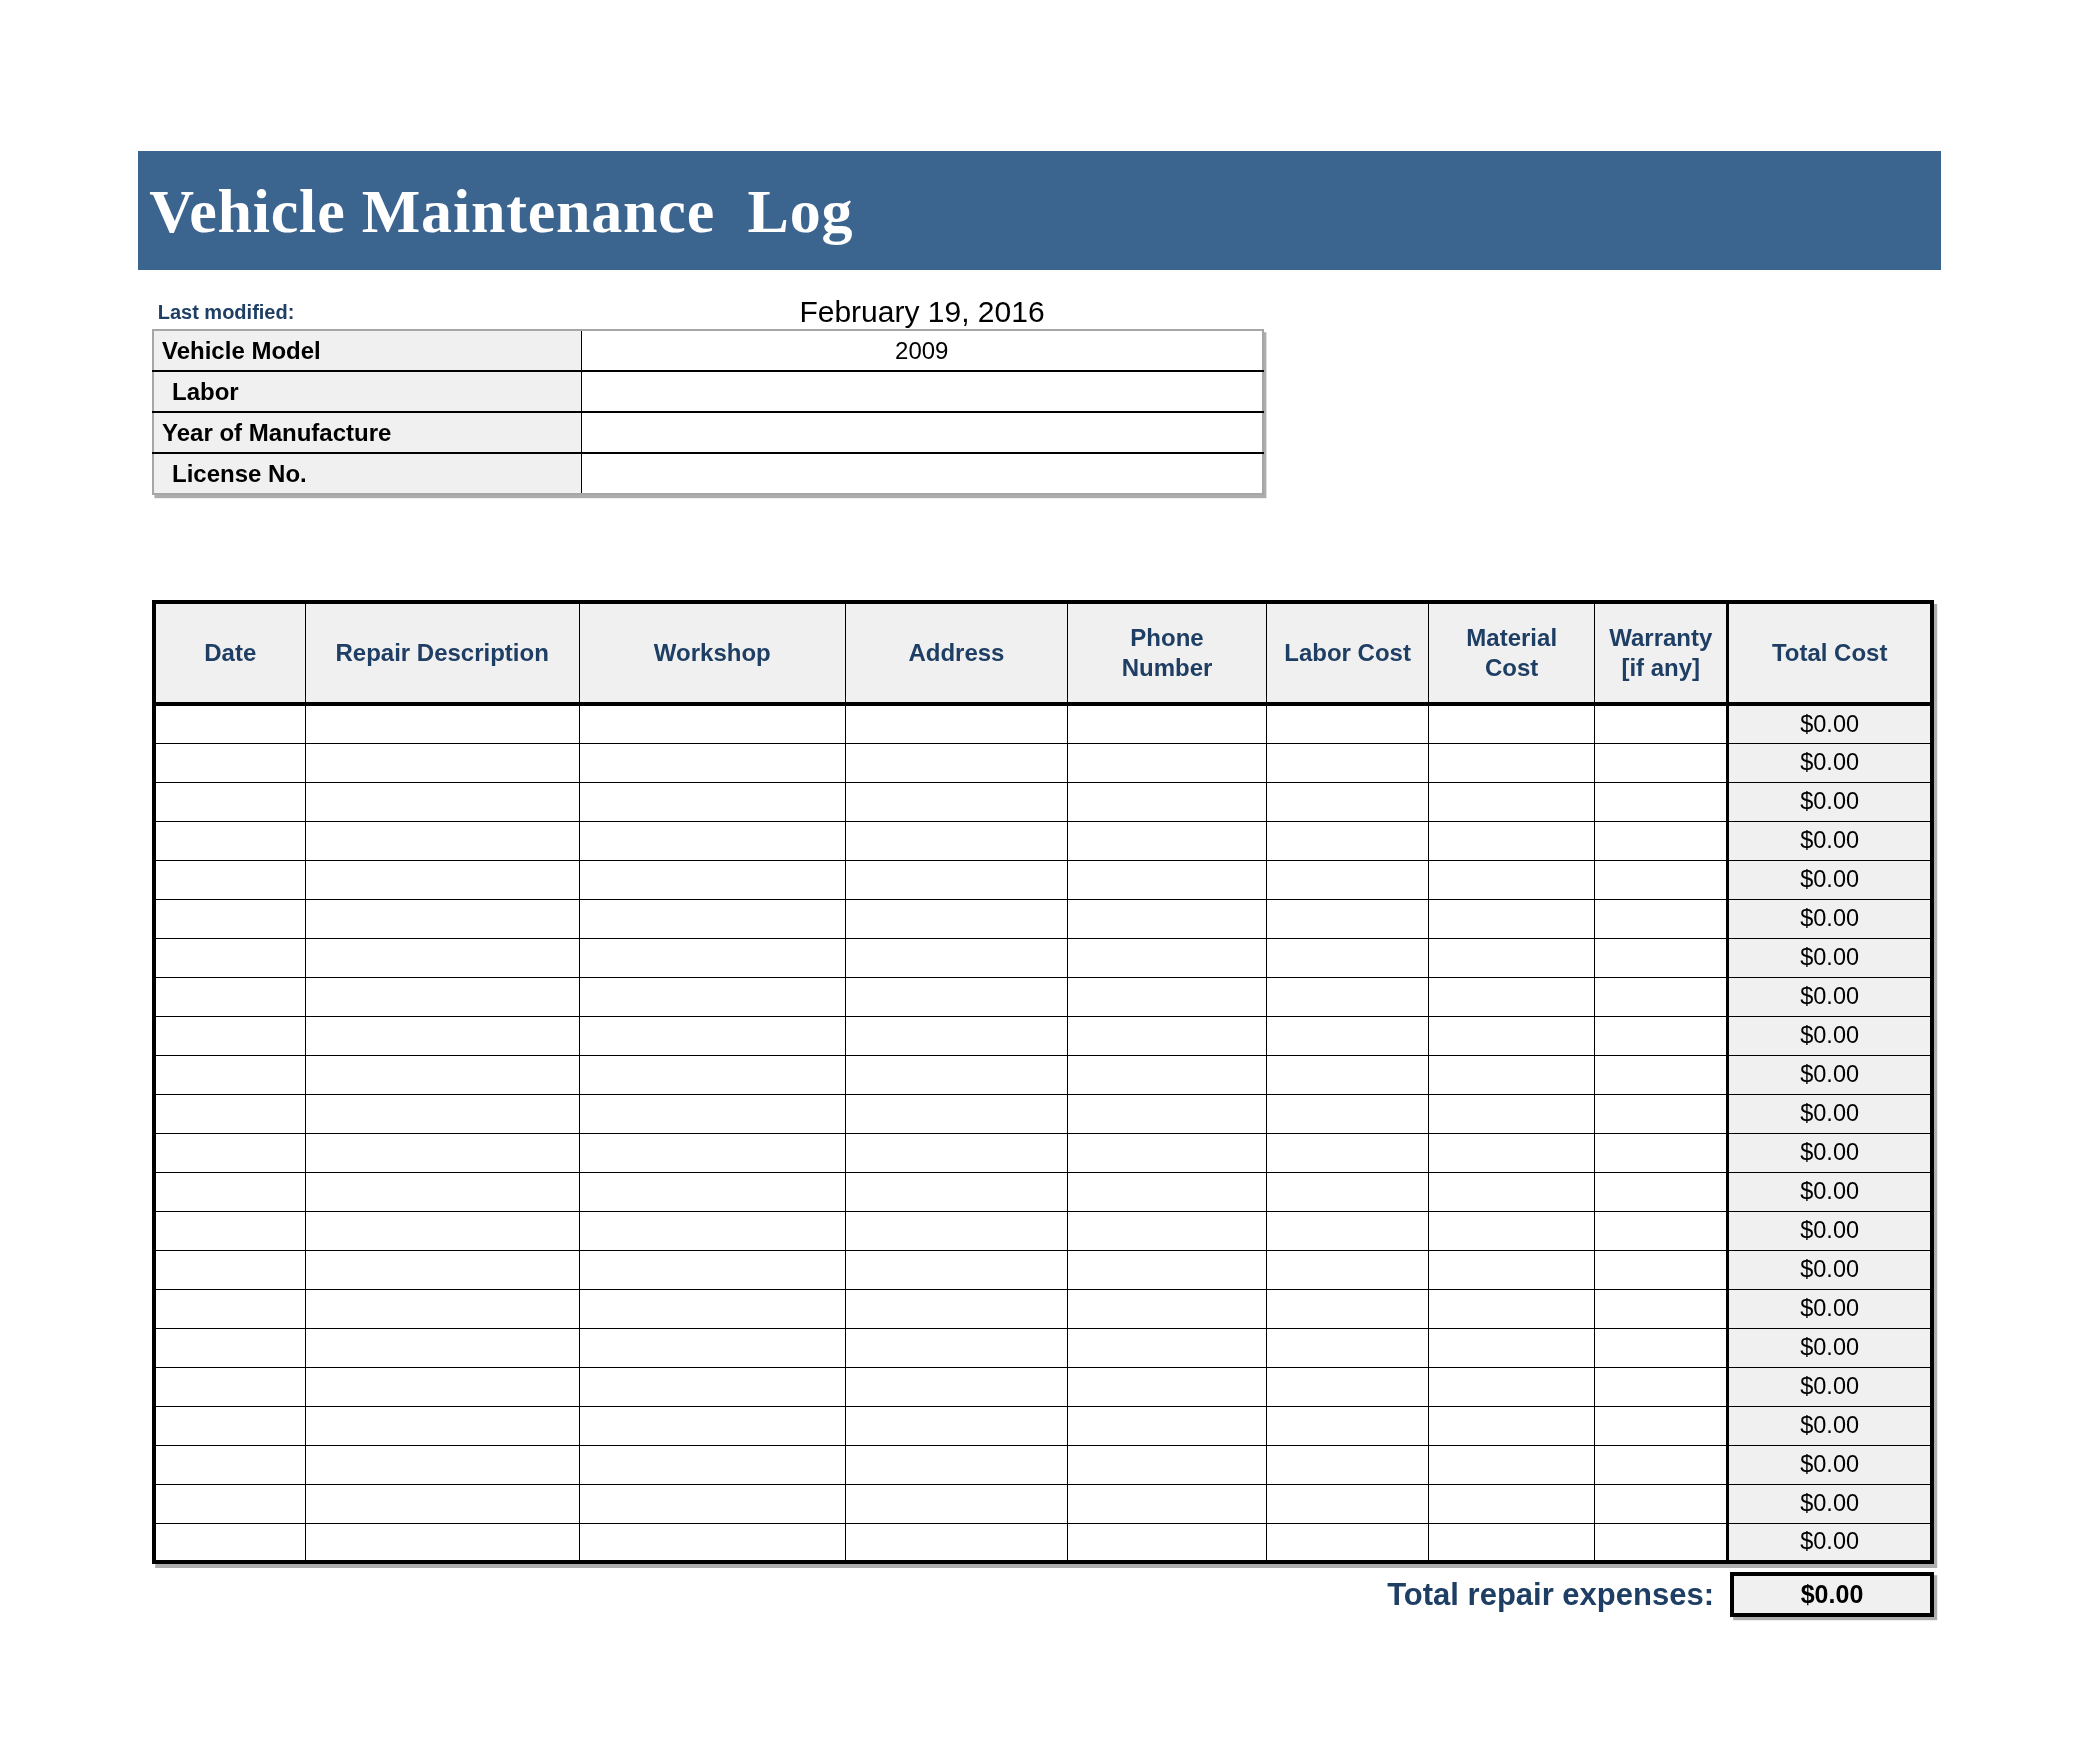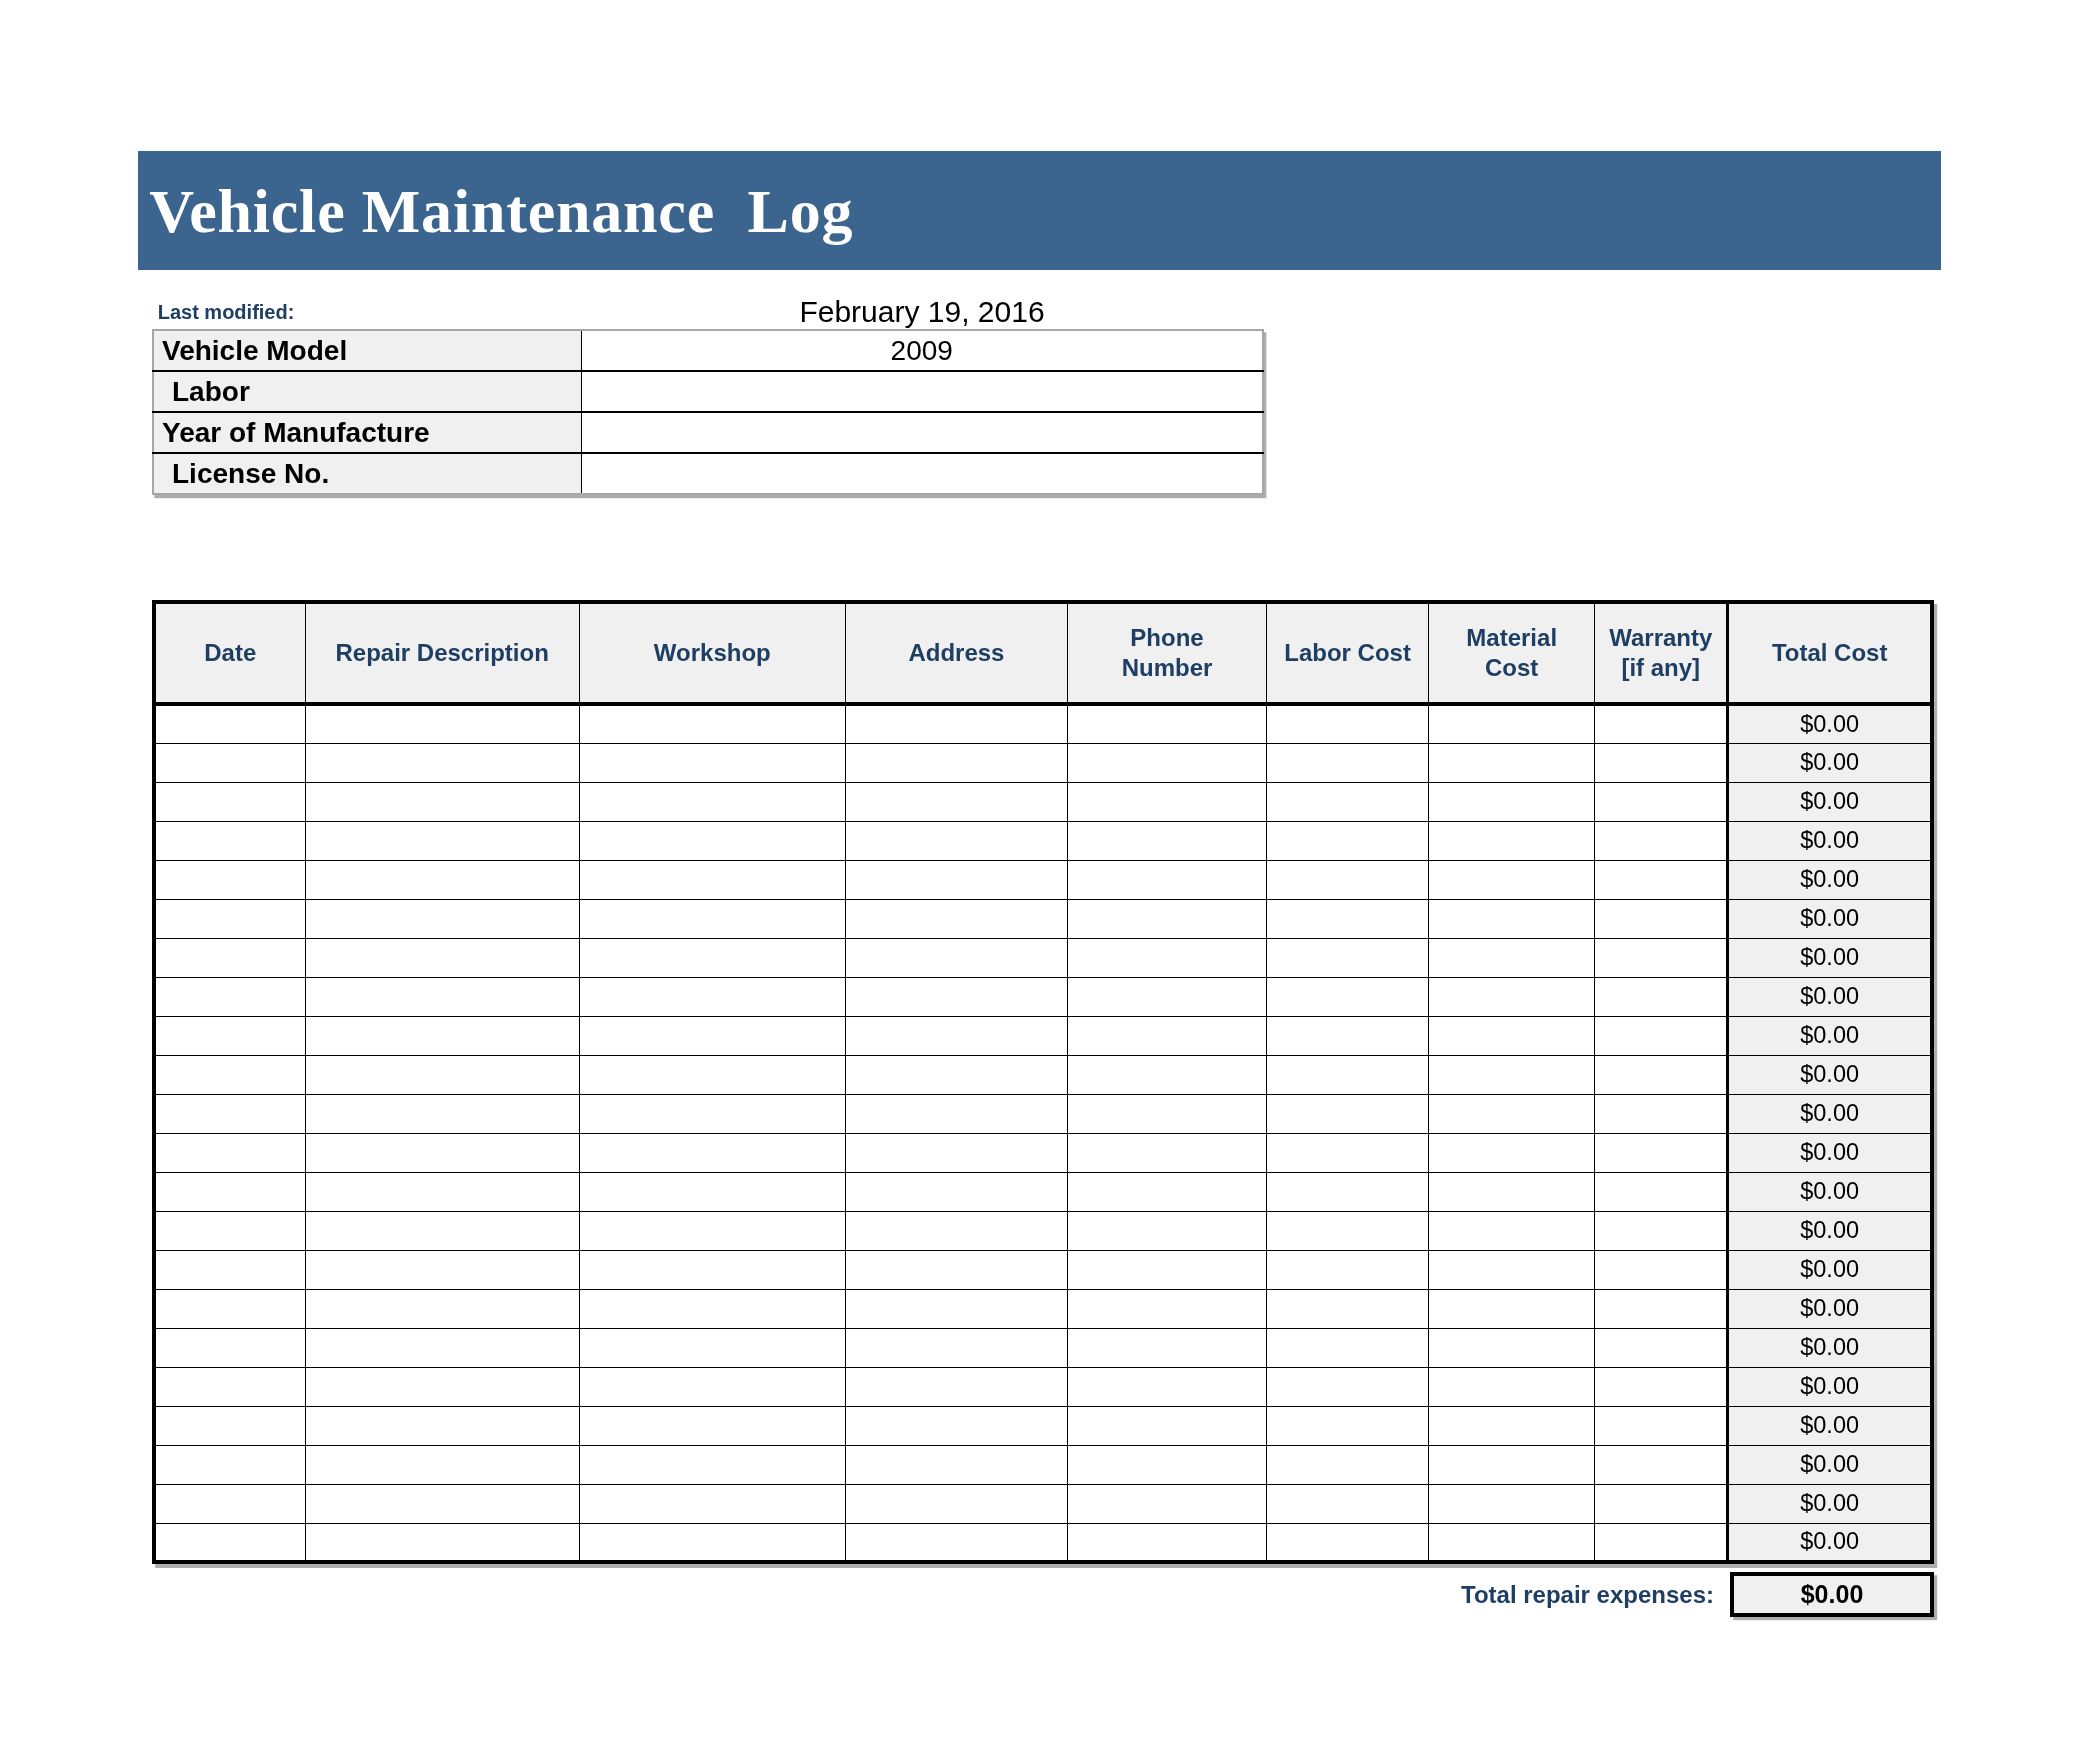--- a/index.html
+++ b/index.html
@@ -33,21 +33,21 @@
     position:absolute;left:429px;width:682px;top:0;text-align:center;
     font-size:30px;color:#000;line-height:34px;
   }
 
   
   .info-table{
     position:absolute;left:152px;top:329px;width:1112px;
     border:2.4px solid #A6A6A6;border-collapse:collapse;table-layout:fixed;
     background:#fff;box-shadow:2.4px 3.2px 0 var(--shadow);
   }
-  .info-table td{height:41px;font-size:28px;vertical-align:middle;}
+  .info-table td{height:41px;font-size:24px;vertical-align:middle;}
   .info-table tr + tr td{border-top:2.4px solid var(--black);}
   .info-label{
     width:428px;background:var(--cellgray);font-weight:bold;color:#000;
     padding-left:8px;border-right:1.6px solid var(--black);
   }
   .info-table tr:nth-child(2) .info-label,
   .info-table tr:nth-child(4) .info-label,
   .info-table tr:nth-child(5) .info-label{padding-left:18px;}
   .info-value{background:#fff;text-align:center;color:#000;font-size:25px;}
 
@@ -79,21 +79,21 @@
   }
   .log-table th.total-col,.log-table td.total-col{border-left:3.2px solid var(--black);}
   .log-table td.total-col{background:var(--cellgray);}
 
   
   .summary-row{
     position:absolute;left:152px;top:1572px;width:1782px;height:45px;
     display:flex;justify-content:flex-end;align-items:center;
   }
   .summary-label{
-    font-size:24px;font-weight:bold;color:var(--navy);margin-right:16px;line-height:45px;
+    font-size:31px;font-weight:bold;color:var(--navy);margin-right:16px;line-height:45px;
   }
   .summary-box{
     width:204px;height:45px;background:var(--cellgray);
     border:4px solid var(--black);box-shadow:3.2px 3.2px 0 var(--shadow);
     display:flex;align-items:center;justify-content:center;
   }
   .summary-value{font-size:25px;font-weight:bold;color:#000;}
 </style>
 </head>
 <body>

